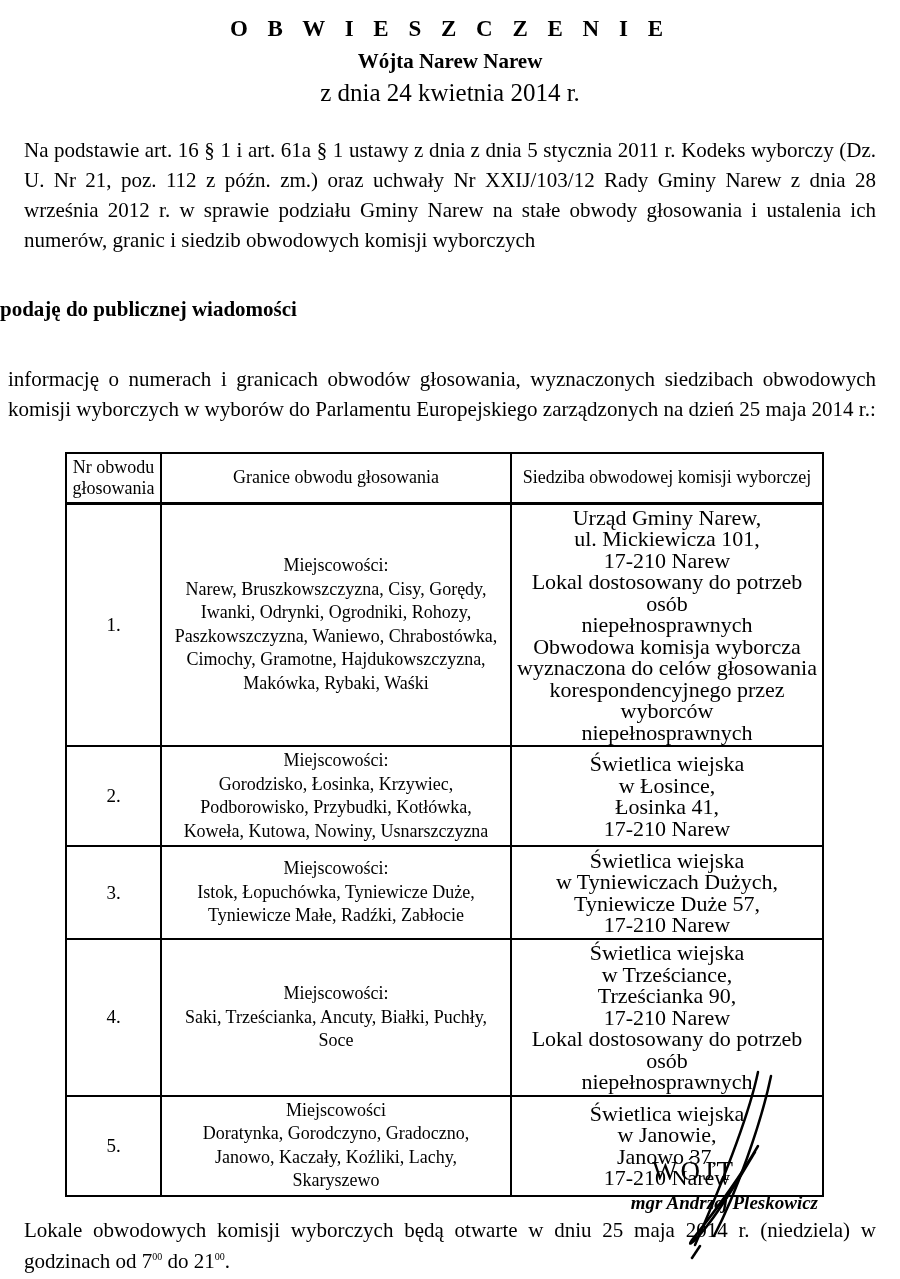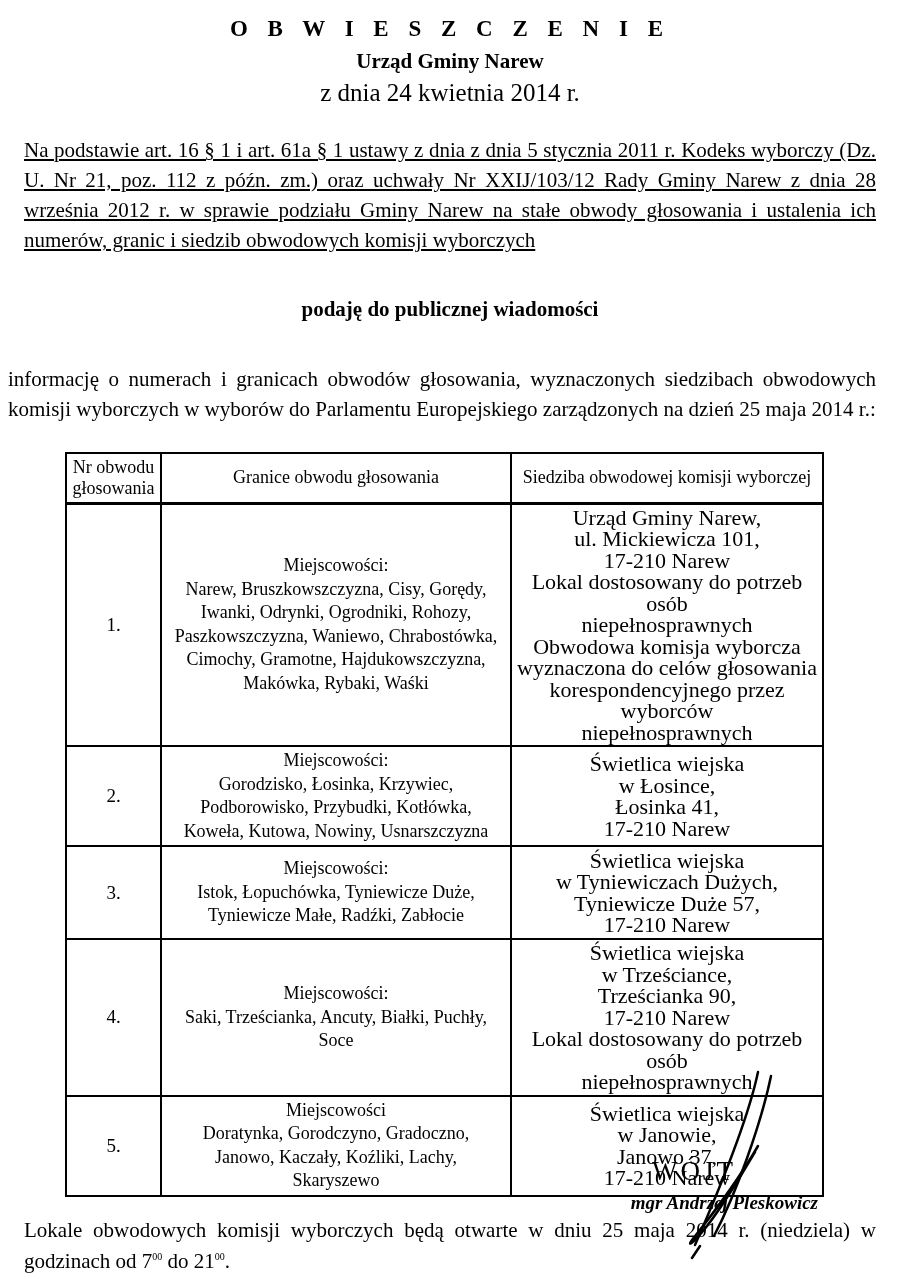--- a/index.html
+++ b/index.html
@@ -22,24 +22,23 @@
   }
   .doc-subtitle { font-size: 21px; font-weight: bold; margin-top: 7px; }
   .doc-date { font-size: 25px; margin-top: 5px; }
 
   .para {
     margin: 0 24px;
     font-size: 21px;
     line-height: 30px;
     text-align: justify;
   }
-  .para-legal { margin-top: 28px; text-decoration: underline; }
+  .para-legal { margin-top: 28px; }
   .announce-heading {
     margin-top: 42px;
-    text-align: center;
     font-size: 21px;
     font-weight: bold;
   }
   .para-info { margin-top: 42px; margin-left: 8px; }
 
   table.obwody-table {
     margin: 28px 16px 0 65px;
     width: 757px;
     border-collapse: collapse;
     table-layout: fixed;
@@ -118,21 +117,21 @@
     pointer-events: none;
   }
 </style>
 </head>
 <body>
 
 <div class="page">
 
   <div class="title-block">
     <div class="doc-title">O B W I E S Z C Z E N I E</div>
-    <div class="doc-subtitle">Urząd Gminy Narew</div>
+    <div class="doc-subtitle">Wójta Narew Narew</div>
     <div class="doc-date">z dnia 24 kwietnia 2014 r.</div>
   </div>
 
   <p class="para para-legal">Na podstawie art. 16 § 1 i art. 61a § 1 ustawy z dnia z dnia 5 stycznia 2011 r. Kodeks wyborczy (Dz. U. Nr 21, poz. 112 z późn. zm.) oraz uchwały Nr XXIJ/103/12 Rady Gminy Narew z dnia 28 września 2012 r. w sprawie podziału Gminy Narew na stałe obwody głosowania i ustalenia ich numerów, granic i siedzib obwodowych komisji wyborczych</p>
 
   <div class="announce-heading">podaję do publicznej wiadomości</div>
 
   <p class="para para-info">informację o numerach i granicach obwodów głosowania, wyznaczonych siedzibach obwodowych komisji wyborczych w wyborów do Parlamentu Europejskiego zarządzonych na dzień 25 maja 2014 r.:</p>
 
   <table class="obwody-table">

